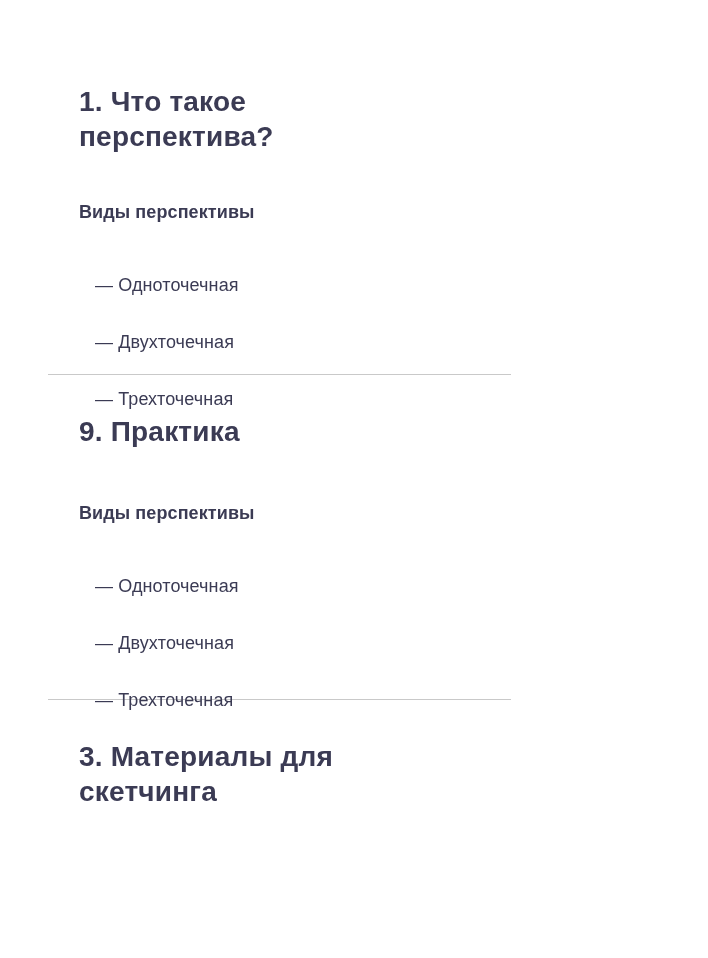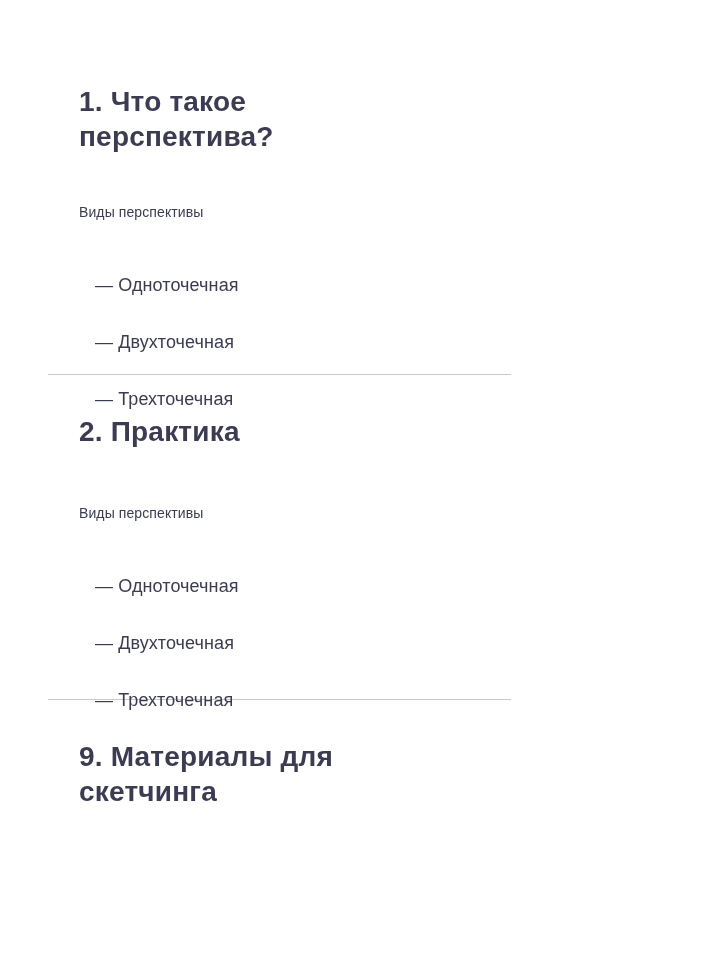--- a/index.html
+++ b/index.html
@@ -32,23 +32,23 @@
   .section-3 { height: 306px; padding-top: 23px; }
   .section-title {
     font-size: 28px;
     line-height: 35px;
     font-weight: 600;
     letter-spacing: 0.2px;
     color: var(--text);
     white-space: pre-line; 
   }
   .section-subtitle {
-    font-size: 14px;
+    font-size: 18px;
     line-height: 25px;
-    font-weight: 400;
+    font-weight: 700;
     letter-spacing: 0.1px;
   }
   .section-1 .section-subtitle { margin-top: 14px; }
   .section-2 .section-subtitle { margin-top: 20px; }
   .section-list { list-style: none; }
   .list-item {
     font-size: 18px;
     line-height: 25px;
     font-weight: 500;
     letter-spacing: 0.1px;
@@ -64,27 +64,27 @@
 перспектива?</h2>
     <div class="section-subtitle">Виды перспективы</div>
     <ul class="section-list">
       <li class="list-item">— Одноточечная</li>
       <li class="list-item">— Двухточечная</li>
       <li class="list-item">— Трехточечная</li>
     </ul>
   </section>
 
   <section class="section section-2 has-rule">
-    <h2 class="section-title">2. Практика</h2>
+    <h2 class="section-title">9. Практика</h2>
     <div class="section-subtitle">Виды перспективы</div>
     <ul class="section-list">
       <li class="list-item">— Одноточечная</li>
       <li class="list-item">— Двухточечная</li>
       <li class="list-item">— Трехточечная</li>
     </ul>
   </section>
 
   <section class="section section-3">
-    <h2 class="section-title">9. Материалы для
+    <h2 class="section-title">3. Материалы для
 скетчинга</h2>
   </section>
 
 </div>
 
 </body></html>

